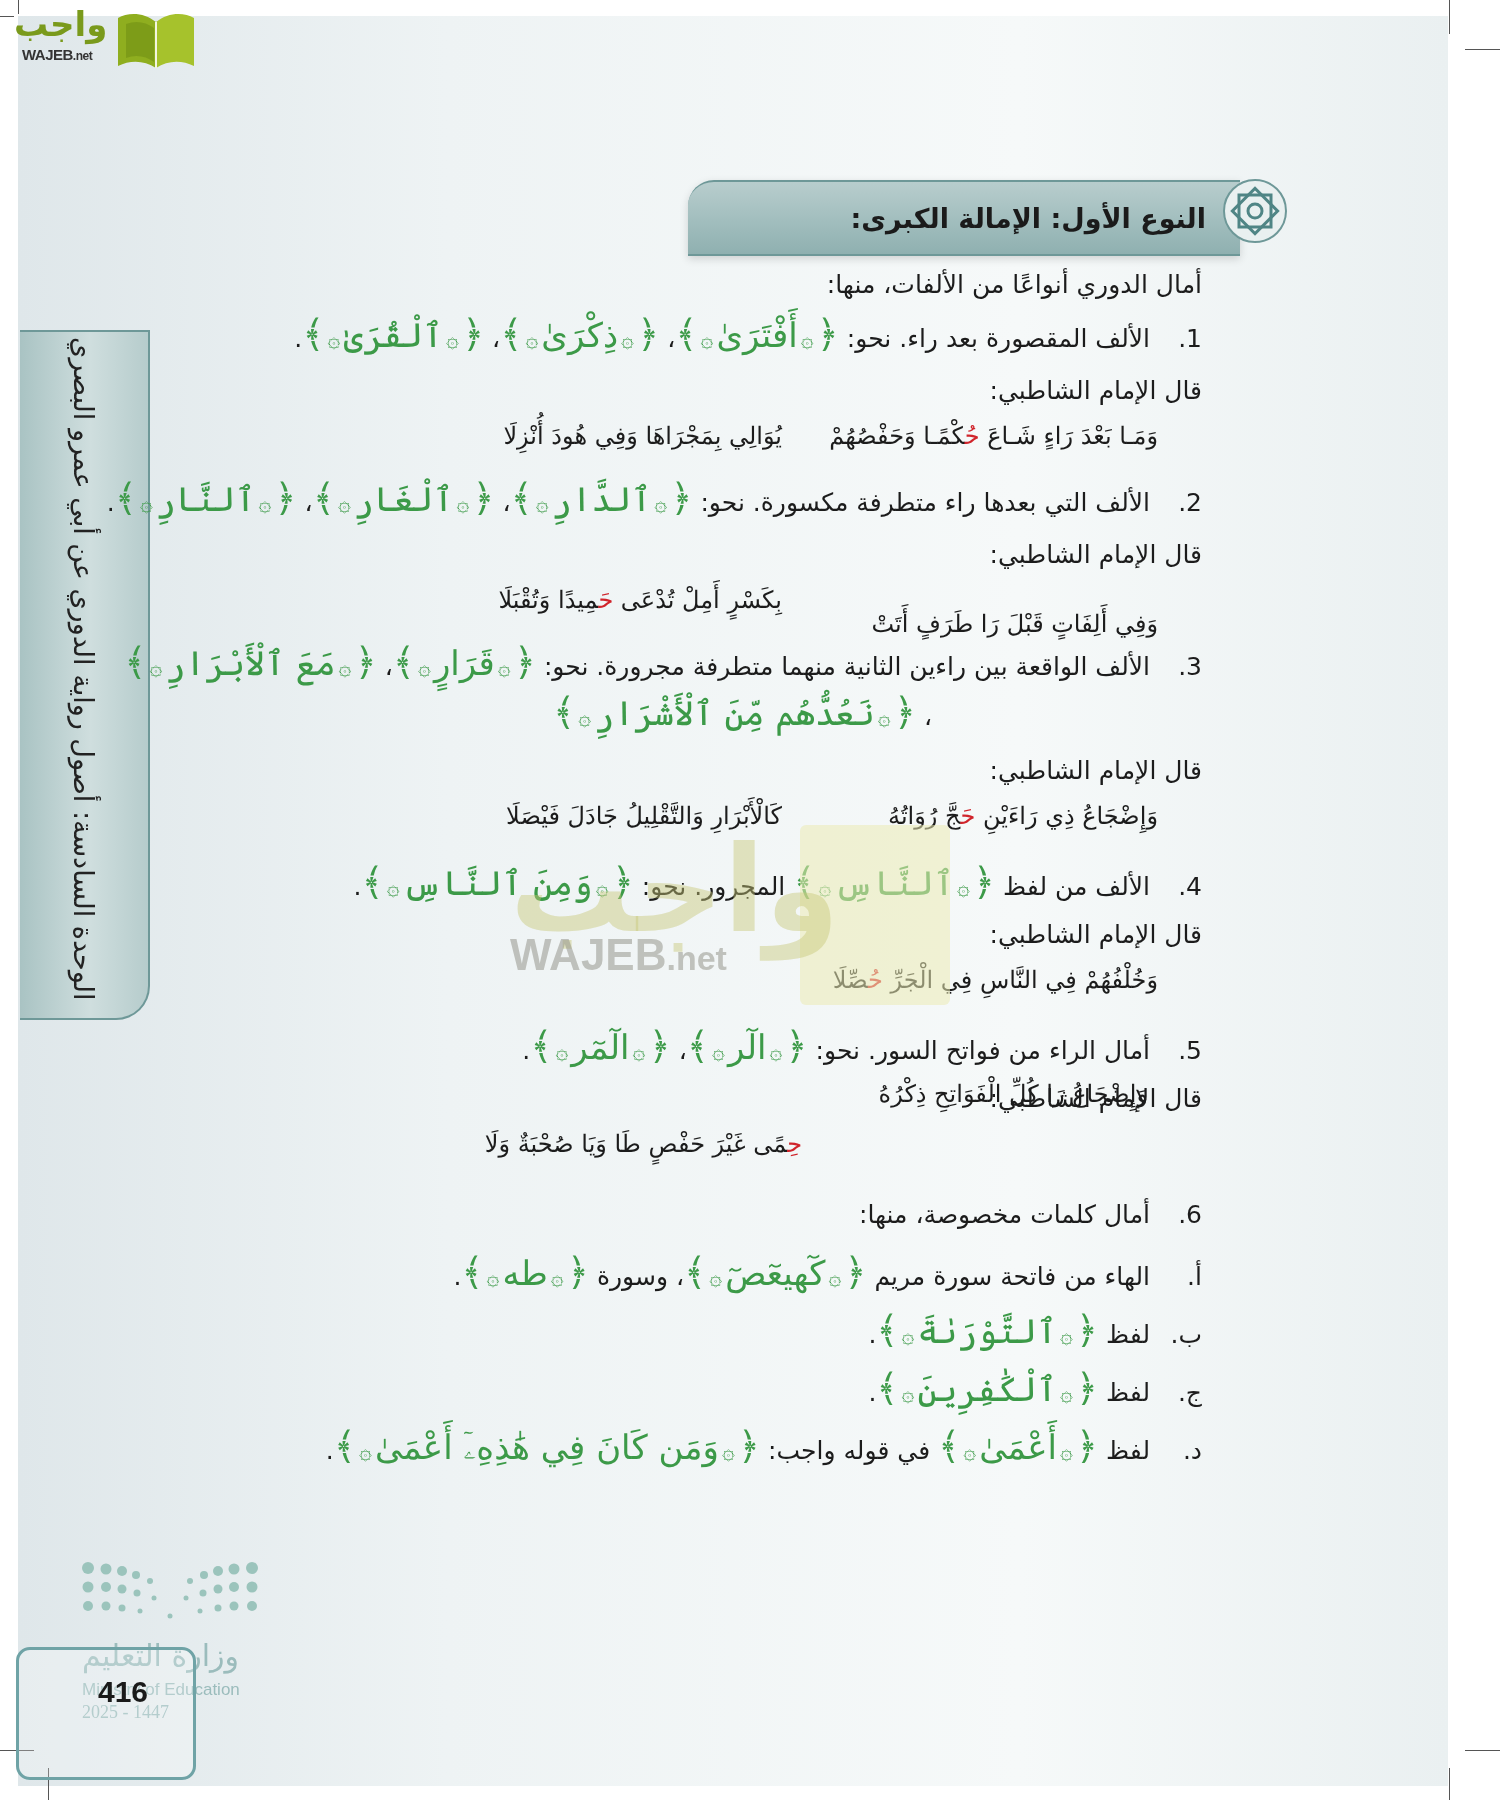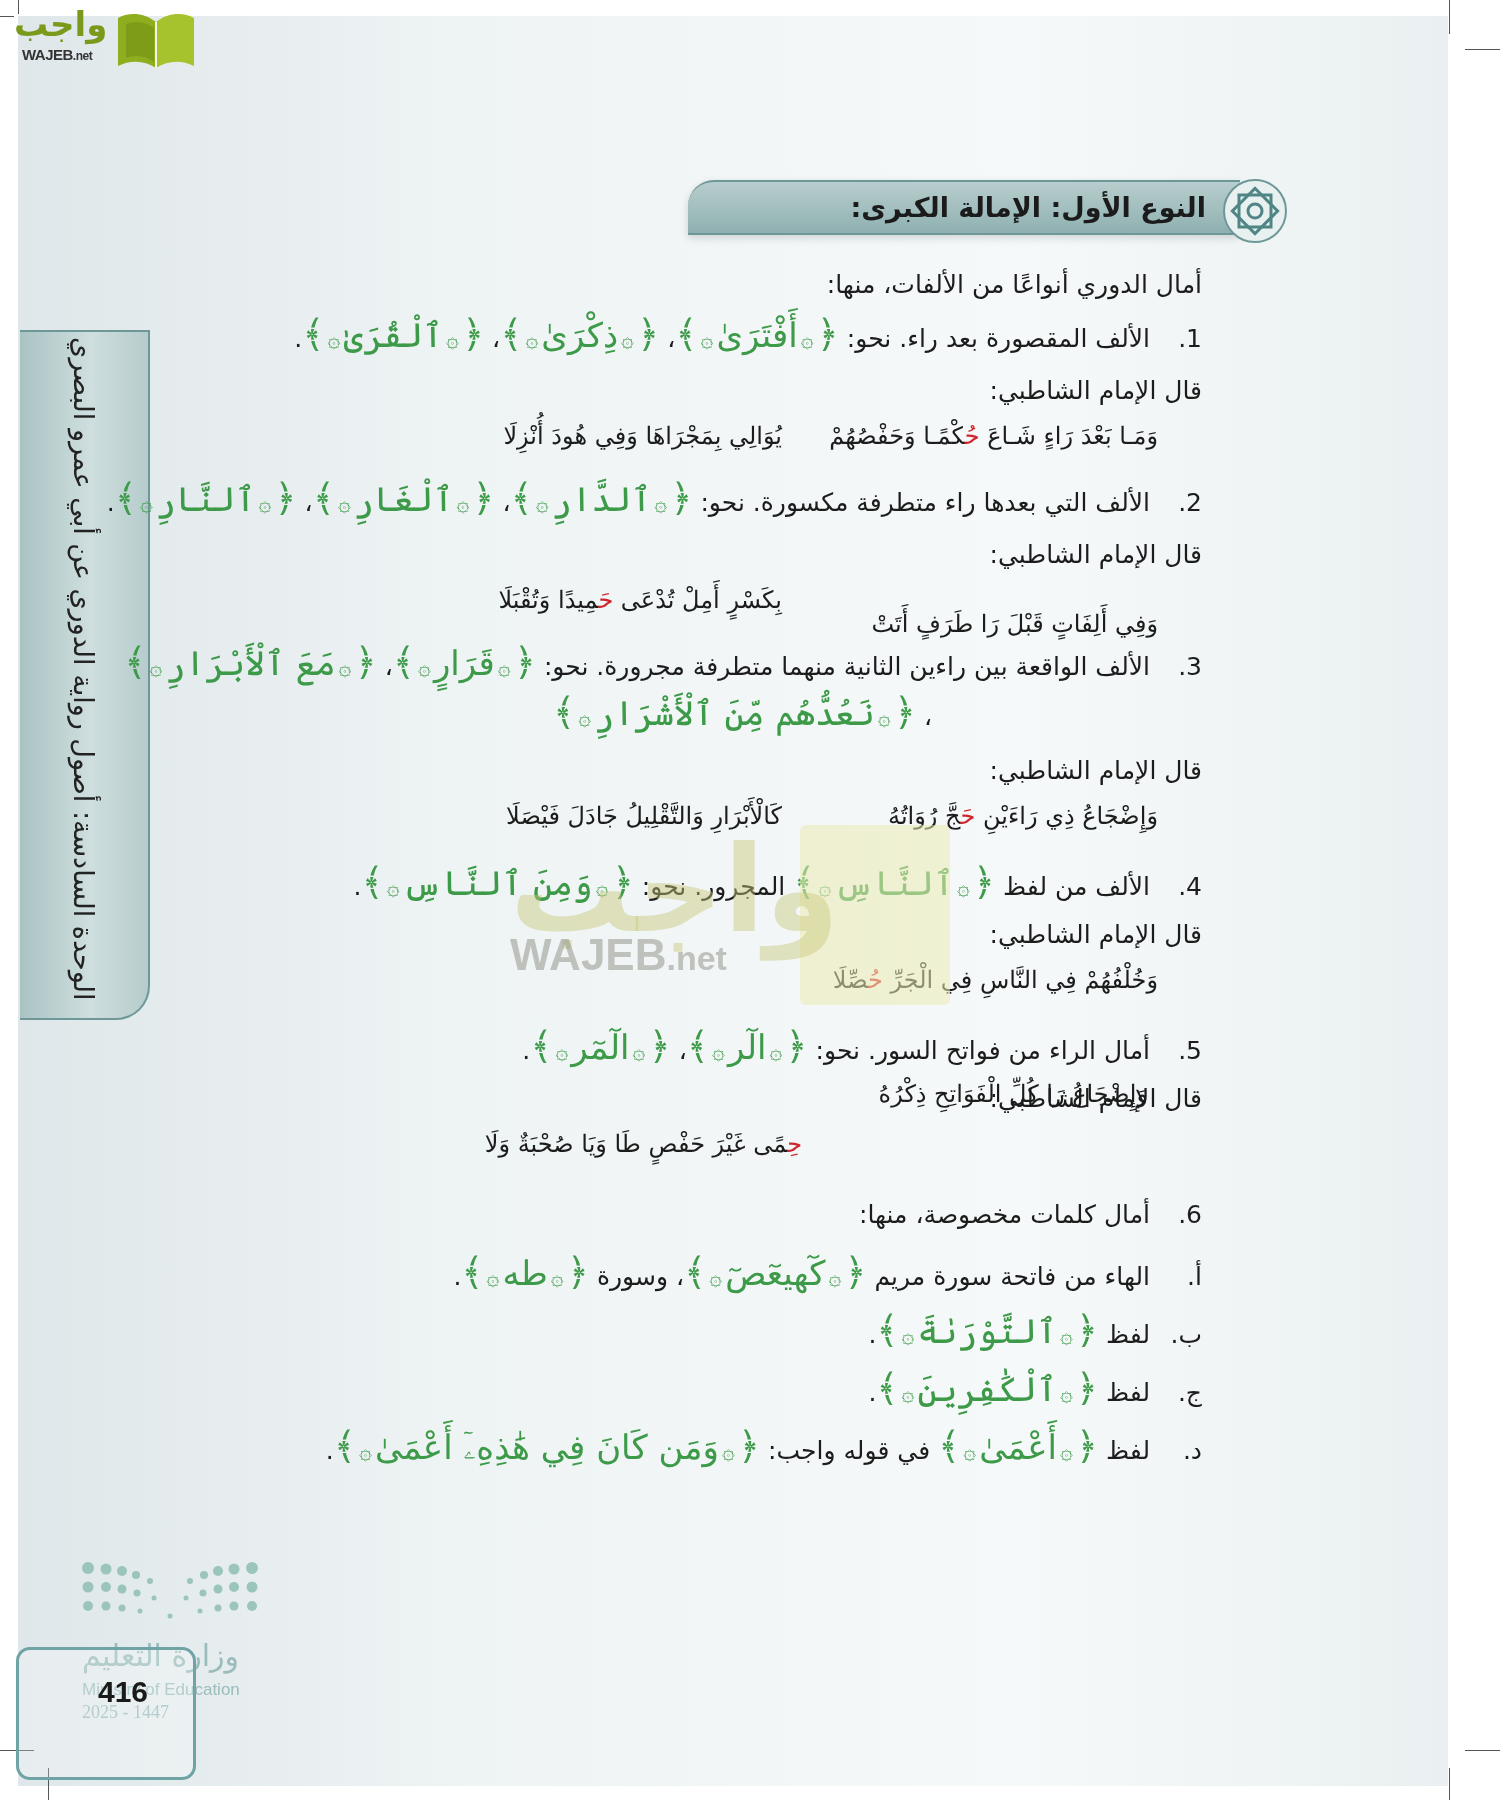--- a/index.html
+++ b/index.html
@@ -14,21 +14,21 @@
 
   
   .logo { position: absolute; left: 8px; top: 6px; width: 180px; height: 60px; }
   .logo-ar { position: absolute; left: 6px; top: -2px; font-size: 34px; font-weight: bold; color: #7a9a1c; font-family: "DejaVu Sans", sans-serif; }
   .logo-en { position: absolute; left: 14px; top: 40px; font-size: 15px; font-weight: bold; color: #333; font-family: "Liberation Sans", sans-serif; letter-spacing: -0.5px; }
   .logo-en span { font-size: 12px; }
   .logo-book { position: absolute; left: 108px; top: 4px; width: 80px; height: 60px; }
 
   
   .banner {
-    position: absolute; left: 688px; top: 180px; width: 552px; height: 55px;
+    position: absolute; left: 688px; top: 180px; width: 552px; height: 76px;
     border-radius: 26px 0 0 0;
     background: linear-gradient(180deg, #b8cdcd 0%, #9fbcbc 60%, #8fb0b0 100%);
     border-top: 2px solid #6e9898; border-bottom: 2px solid #6e9898;
     box-shadow: 0 3px 8px rgba(0,0,0,0.15);
     direction: rtl; display: flex; align-items: center; padding-right: 34px;
   }
   .banner-title { font-size: 27px; font-weight: bold; color: #1b1b1b; }
   .banner-emblem { position: absolute; left: 1222px; top: 178px; width: 66px; height: 66px; }
 
   

